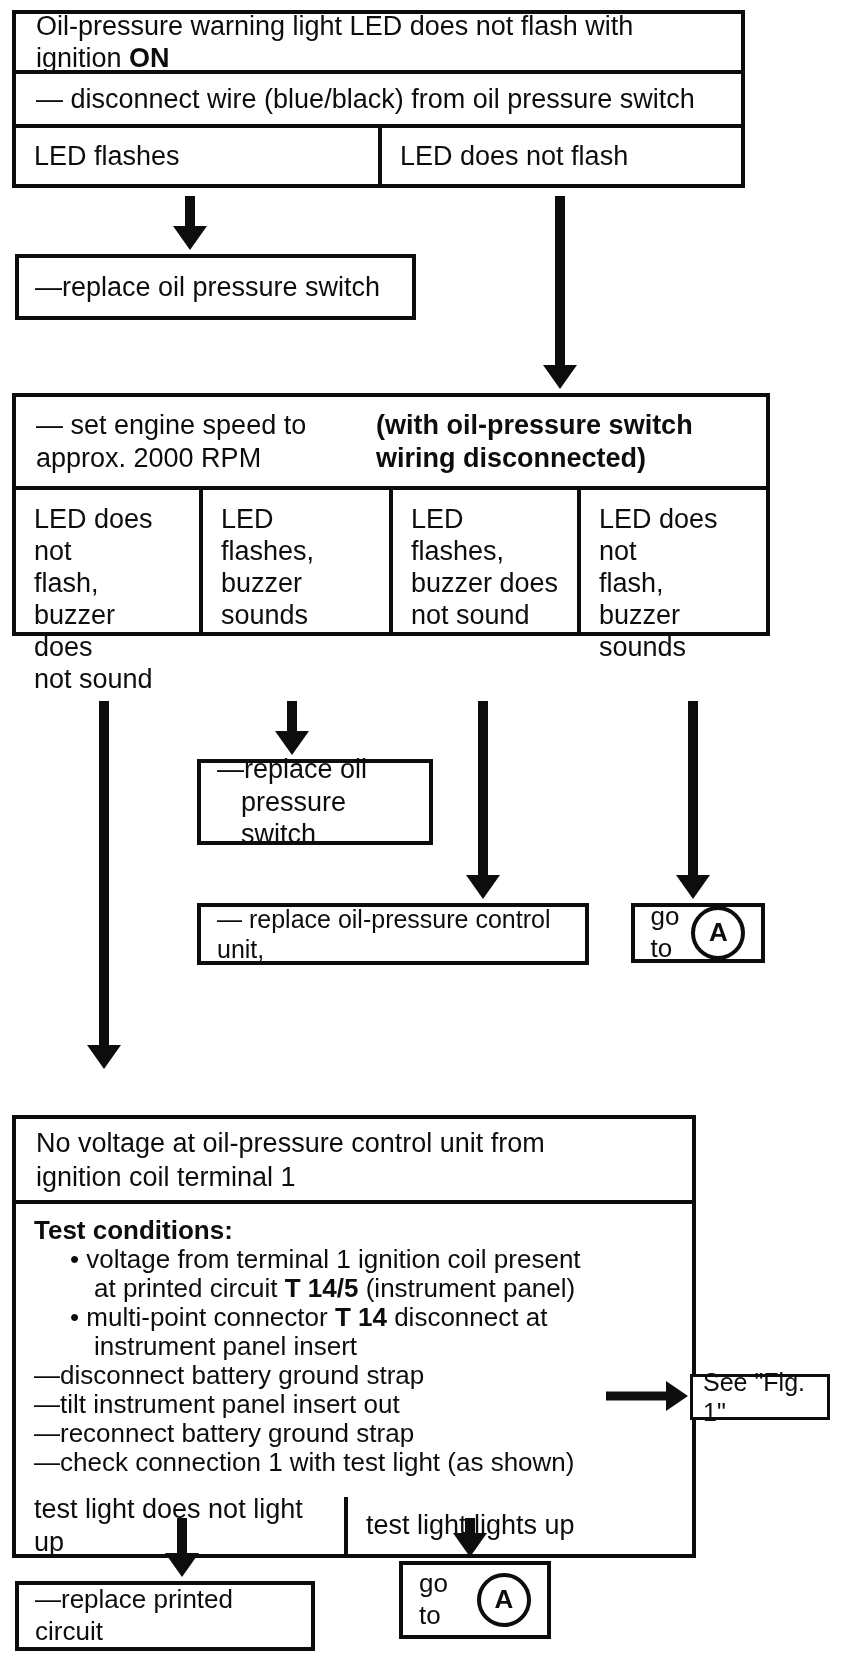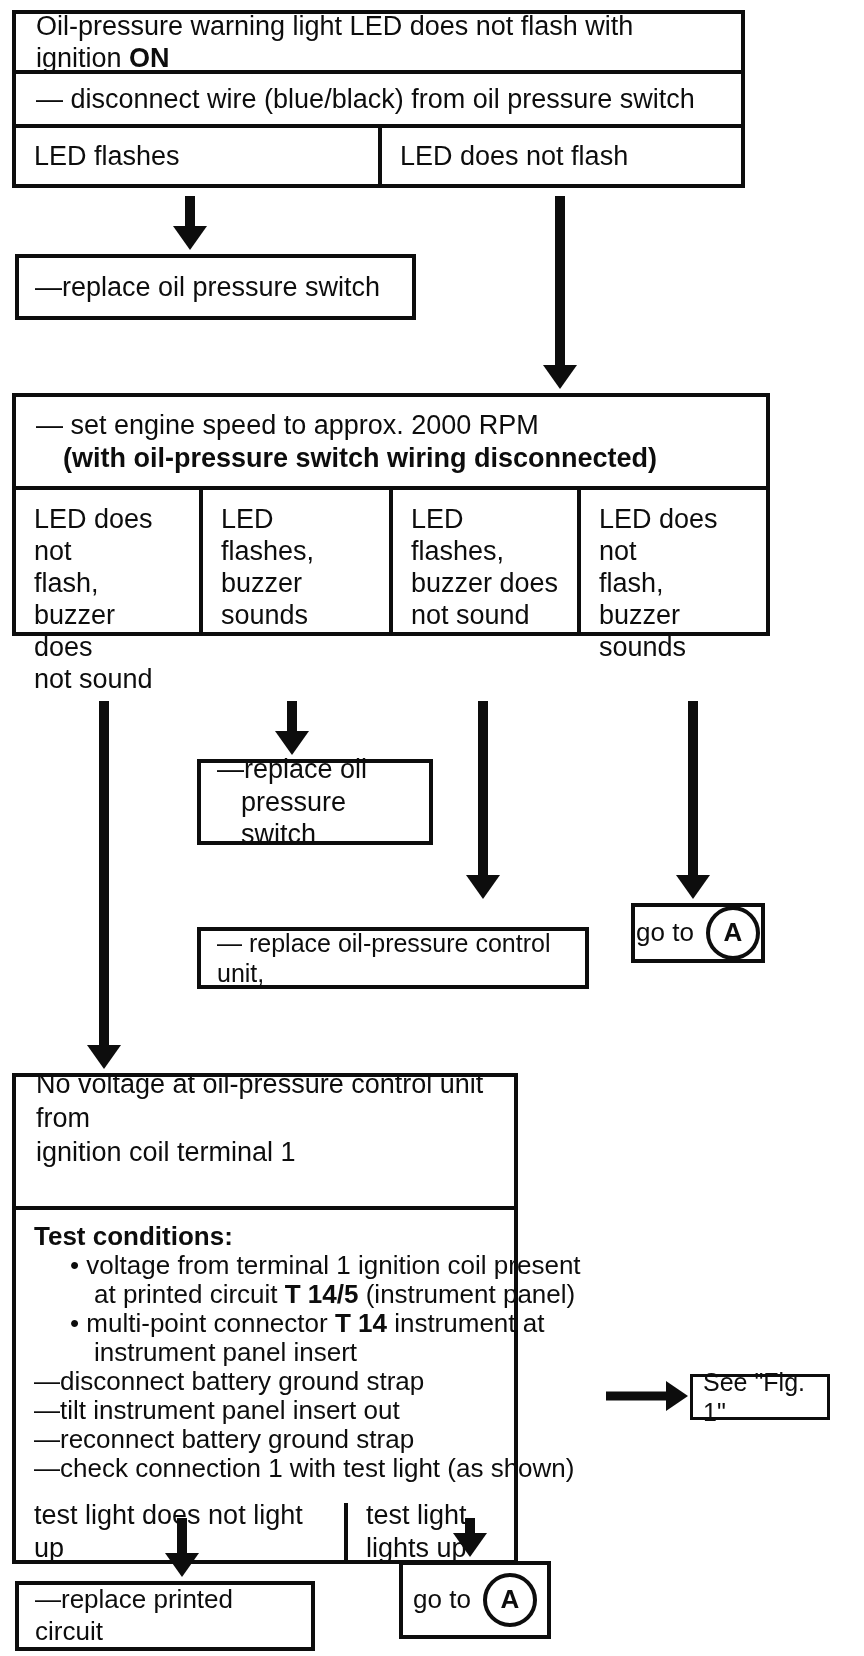--- a/index.html
+++ b/index.html
@@ -10,21 +10,21 @@
     -webkit-font-smoothing:antialiased;
   }
   .stage{position:absolute;inset:0;}
   .b{font-weight:700;}
 
   
   .blk{position:absolute;border:4px solid #0d0d0d;background:#fff;box-sizing:border-box;}
   .row{box-sizing:border-box;display:flex;align-items:center;padding:0 20px;font-size:27px;line-height:1.2;}
   .row.nopad{padding:0;}
   .row+.row{border-top:4px solid #0d0d0d;}
-  .row .stack{display:flex;flex-direction:column;justify-content:center;}
+  .row .stack{display:flex;flex-direction:row;justify-content:center;}
   .cells{display:flex;width:100%;height:100%;}
   .cell{box-sizing:border-box;display:flex;align-items:center;padding:0 18px;font-size:27px;}
   .cell+.cell{border-left:4px solid #0d0d0d;}
   .cell.top{align-items:flex-start;padding-top:13px;line-height:32px;}
   .cell.grow{flex:1;}
 
   
   .fbox{position:absolute;border:4px solid #0d0d0d;background:#fff;box-sizing:border-box;
         display:flex;align-items:center;padding:0 16px;font-size:27px;line-height:1.22;}
 
@@ -32,33 +32,33 @@
   .varrow{position:absolute;width:34px;}
   .varrow .shaft{position:absolute;left:50%;transform:translateX(-50%);top:0;bottom:20px;width:10px;background:#0d0d0d;}
   .varrow .head{position:absolute;bottom:0;left:50%;transform:translateX(-50%);width:0;height:0;
                 border-left:17px solid transparent;border-right:17px solid transparent;border-top:24px solid #0d0d0d;}
   .harrow{position:absolute;height:30px;}
   .harrow .shaft{position:absolute;top:50%;transform:translateY(-50%);left:0;right:18px;height:9px;background:#0d0d0d;}
   .harrow .head{position:absolute;right:0;top:50%;transform:translateY(-50%);width:0;height:0;
                 border-top:15px solid transparent;border-bottom:15px solid transparent;border-left:22px solid #0d0d0d;}
 
   
-  .goto{justify-content:center;padding:0 0;}
+  .goto{justify-content:center;padding:0 16px;}
   .circleA{display:inline-flex;align-items:center;justify-content:center;flex:none;
            width:46px;height:46px;border:4px solid #0d0d0d;border-radius:50%;
            font-weight:700;font-size:26px;margin-left:12px;}
 
   
   .actlines div:nth-child(2){padding-left:27px;font-weight:bold;}
   
   .fix2lines div:nth-child(2){padding-left:24px;}
 
   
   .hdr2{display:flex;flex-direction:column;justify-content:center;padding:0 20px;line-height:34px;font-size:27px;box-sizing:border-box;}
-  .conds{box-sizing:border-box;padding:12px 18px 0 18px;font-size:26px;border-top:4px solid #0d0d0d;margin-top:48px;}
+  .conds{box-sizing:border-box;padding:12px 18px 0 18px;font-size:26px;border-top:4px solid #0d0d0d;}
   .conds .ln{line-height:29px;white-space:nowrap;}
   .conds .ind1{padding-left:36px;}
   .conds .ind2{padding-left:60px;}
 </style>
 </head>
 <body>
 
 <div class="stage">
 
   <div class="blk" style="left:12px;top:10px;width:733px;">
@@ -151,41 +151,41 @@
       <div class="head"></div>
   </div>
 
   <div class="fbox" style="left:197px;top:759px;width:236px;height:86px;">
     <div class="fix2lines">
         <div>—replace oil</div>
         <div>pressure switch</div>
       </div>
   </div>
 
-  <div class="fbox" style="left:197px;top:927px;width:392px;height:62px;font-size:25px;">
+  <div class="fbox" style="left:197px;top:903px;width:392px;height:62px;font-size:25px;">
     <span>— replace oil-pressure control unit,</span>
   </div>
 
   <div class="fbox goto" style="left:631px;top:903px;width:134px;height:60px;font-size:26px;">
     <span>go to</span>
     <span class="circleA">
         <span>A</span>
       </span>
   </div>
 
-  <div class="blk" style="left:12px;top:1073px;width:506px;">
+  <div class="blk" style="left:12px;top:1115px;width:684px;">
     <div class="hdr2" style="height:81px;">
         <div>No voltage at oil-pressure control unit from</div>
         <div>ignition coil terminal 1</div>
       </div>
     <div class="conds" style="height:297px;">
         <div class="ln ind0"><span class="b">Test conditions:</span></div>
         <div class="ln ind1"><span>• voltage from terminal 1 ignition coil present</span></div>
         <div class="ln ind2"><span>at printed circuit </span><span class="b">T 14/5</span><span> (instrument panel)</span></div>
-        <div class="ln ind1"><span>• multi-point connector </span><span class="b">T 14</span><span> instrument at</span></div>
+        <div class="ln ind1"><span>• multi-point connector </span><span class="b">T 14</span><span> disconnect at</span></div>
         <div class="ln ind2"><span>instrument panel insert</span></div>
         <div class="ln ind0"><span>—disconnect battery ground strap</span></div>
         <div class="ln ind0"><span>—tilt instrument panel insert out</span></div>
         <div class="ln ind0"><span>—reconnect battery ground strap</span></div>
         <div class="ln ind0"><span>—check connection 1 with test light (as shown)</span></div>
       </div>
     <div class="row nopad" style="height:57px;">
       <div class="cells">
         <div class="cell" style="width:328px;flex:none;">
           <span>test light does not light up</span>

